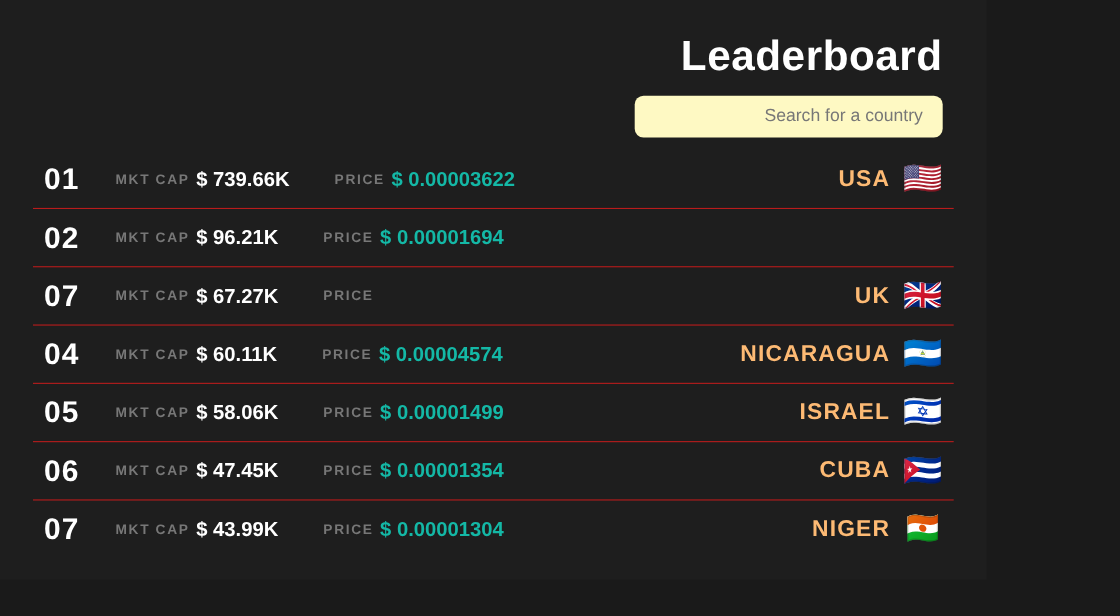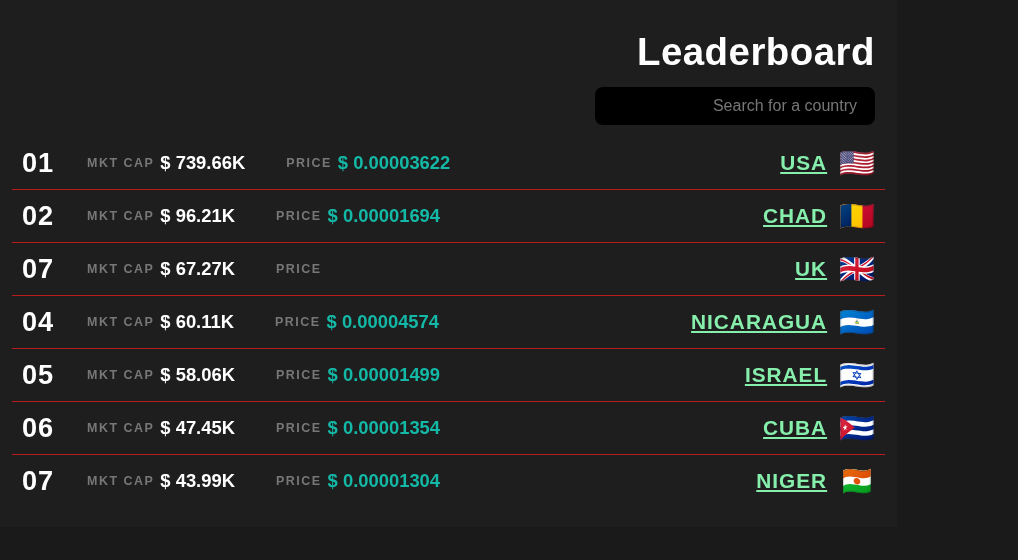--- a/index.html
+++ b/index.html
@@ -13,21 +13,21 @@
       color: #ffffff;
       font-family: -apple-system, BlinkMacSystemFont, 'Segoe UI', Helvetica, Arial, sans-serif;
       width: 1018px;
       min-height: 560px;
       overflow: hidden;
     }
 
     .container {
       width: 897px;
       background-color: #1e1e1e;
-      padding: 20px 12px;
+      padding: 20px 30px;
     }
 
     .header {
       text-align: right;
       padding: 10px 10px 5px 0;
     }
 
     .header h1 {
       font-size: 2.4em;
       font-weight: 800;
@@ -35,21 +35,21 @@
       letter-spacing: 0.5px;
     }
 
     .search-bar {
       display: flex;
       justify-content: flex-end;
       margin: 8px 10px 12px 0;
     }
 
     .search-input {
-      background: #000000;
+      background: #fef9c3;
       border: none;
       border-radius: 8px;
       color: #888;
       font-size: 1em;
       padding: 10px 18px;
       width: 280px;
       outline: none;
       text-align: right;
     }
 
@@ -121,24 +121,23 @@
       display: flex;
       align-items: center;
       justify-content: flex-end;
       min-width: 260px;
       gap: 12px;
     }
 
     .country-name {
       font-size: 1.3em;
       font-weight: 800;
-      color: #86efac;
+      color: #fdba74;
       letter-spacing: 1px;
       text-align: right;
-      text-decoration: underline;
     }
 
     .flag {
       font-size: 1.8em;
       line-height: 1;
     }
   </style>
 </head>
 <body>
 
@@ -166,24 +165,20 @@
       </div>
     </li>
       <li class="leaderboard-item">
       <span class="rank">02</span>
       <div class="stats">
         <span class="label">MKT CAP</span>
         <span class="value">$ 96.21K</span>
         <span class="price-label">PRICE</span>
         <span class="price-value">$ 0.00001694</span>
       </div>
-      <div class="country-section">
-        <span class="country-name">CHAD</span>
-        <span class="flag">🇹🇩</span>
-      </div>
     </li>
       <li class="leaderboard-item">
       <span class="rank">07</span>
       <div class="stats">
         <span class="label">MKT CAP</span>
         <span class="value">$ 67.27K</span>
         <span class="price-label">PRICE</span>
       </div>
       <div class="country-section">
         <span class="country-name">UK</span>

